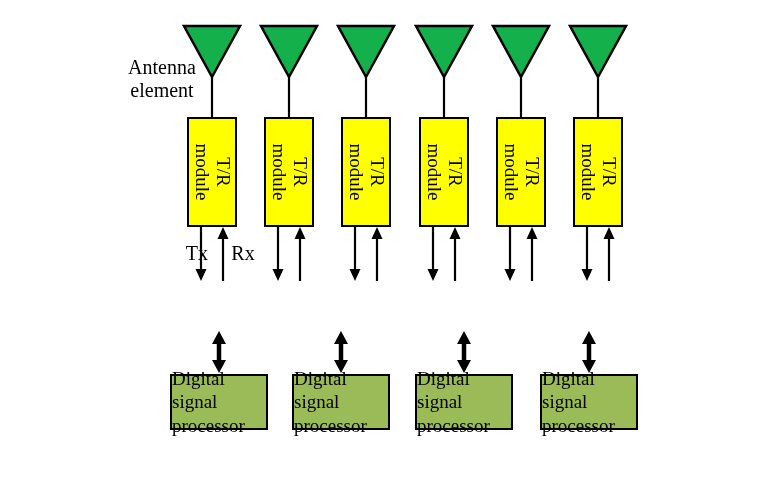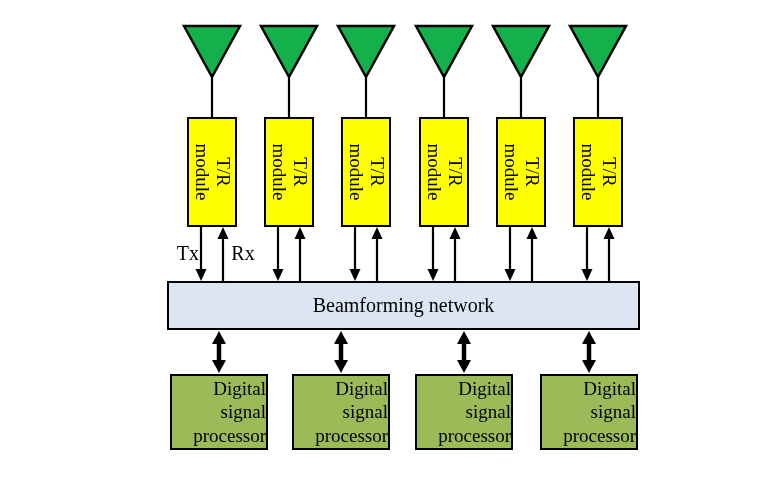--- a/index.html
+++ b/index.html
@@ -28,21 +28,21 @@
     line-height: 1.15;
     text-align: center;
     color: var(--text, #000000);
   }
   .port-label {
     position: absolute;
     top: 242px;
     font-size: 20px;
     color: var(--text, #000000);
   }
-  .tx-label { left: 171px; width: 28px; text-align: right; }
+  .tx-label { left: 180px; width: 28px; text-align: right; }
   .rx-label { left: 227px; width: 32px; text-align: center; }
   .tr-module {
     position: absolute;
     top: 117px;
     width: 50px;
     height: 110px;
     box-sizing: border-box;
     background: var(--tr-fill, #ffff00);
     border: 2.5px solid var(--line, #000000);
   }
@@ -67,32 +67,31 @@
     display: flex;
     align-items: center;
     justify-content: center;
     font-size: 20px;
     color: var(--text, #000000);
   }
   .dsp {
     position: absolute;
     top: 374px;
     width: 98px;
-    height: 76px;
+    height: 56px;
     box-sizing: border-box;
     background: var(--dsp-fill, #9bbb59);
     border: 2px solid var(--line, #000000);
     display: flex;
     align-items: center;
     justify-content: center;
-    text-align: right;
+    text-align: left;
     font-size: 19px;
     line-height: 1.22;
     color: var(--text, #000000);
-    padding-left: 8px;
   }
 </style>
 </head>
 <body>
 
 <div class="canvas">
   <svg id="connector-layer" viewBox="0 0 768 480">
       <g>
         <polygon points="184,26 240,26 212,77" fill="#14b04c" stroke="#000000" stroke-width="2.5"></polygon>
       </g>
@@ -180,20 +179,21 @@
         <polygon points="457,344 471,344 464,331" fill="#000000"></polygon>
         <polygon points="457,360 471,360 464,373" fill="#000000"></polygon>
       </g>
       <g>
         <line x1="589" y1="340" x2="589" y2="364" stroke="#000000" stroke-width="4.5"></line>
         <polygon points="582,344 596,344 589,331" fill="#000000"></polygon>
         <polygon points="582,360 596,360 589,373" fill="#000000"></polygon>
       </g>
     </svg>
 
+  <div class="antenna-label">Antenna element</div>
 
   <div class="port-label tx-label">Tx</div>
 
   <div class="port-label rx-label">Rx</div>
 
   <div id="tr-module-row">
       <div class="tr-module" style="left: 187px;">
         <div class="tr-module-text">T/R module</div>
       </div>
       <div class="tr-module" style="left: 264px;">
@@ -206,23 +206,20 @@
         <div class="tr-module-text">T/R module</div>
       </div>
       <div class="tr-module" style="left: 496px;">
         <div class="tr-module-text">T/R module</div>
       </div>
       <div class="tr-module" style="left: 573px;">
         <div class="tr-module-text">T/R module</div>
       </div>
     </div>
 
-  <div class="beamforming">
-    <span>Beamforming network</span>
-  </div>
 
   <div id="dsp-row">
       <div class="dsp" style="left: 170px;">
         <span>Digital signal processor</span>
       </div>
       <div class="dsp" style="left: 292px;">
         <span>Digital signal processor</span>
       </div>
       <div class="dsp" style="left: 415px;">
         <span>Digital signal processor</span>

